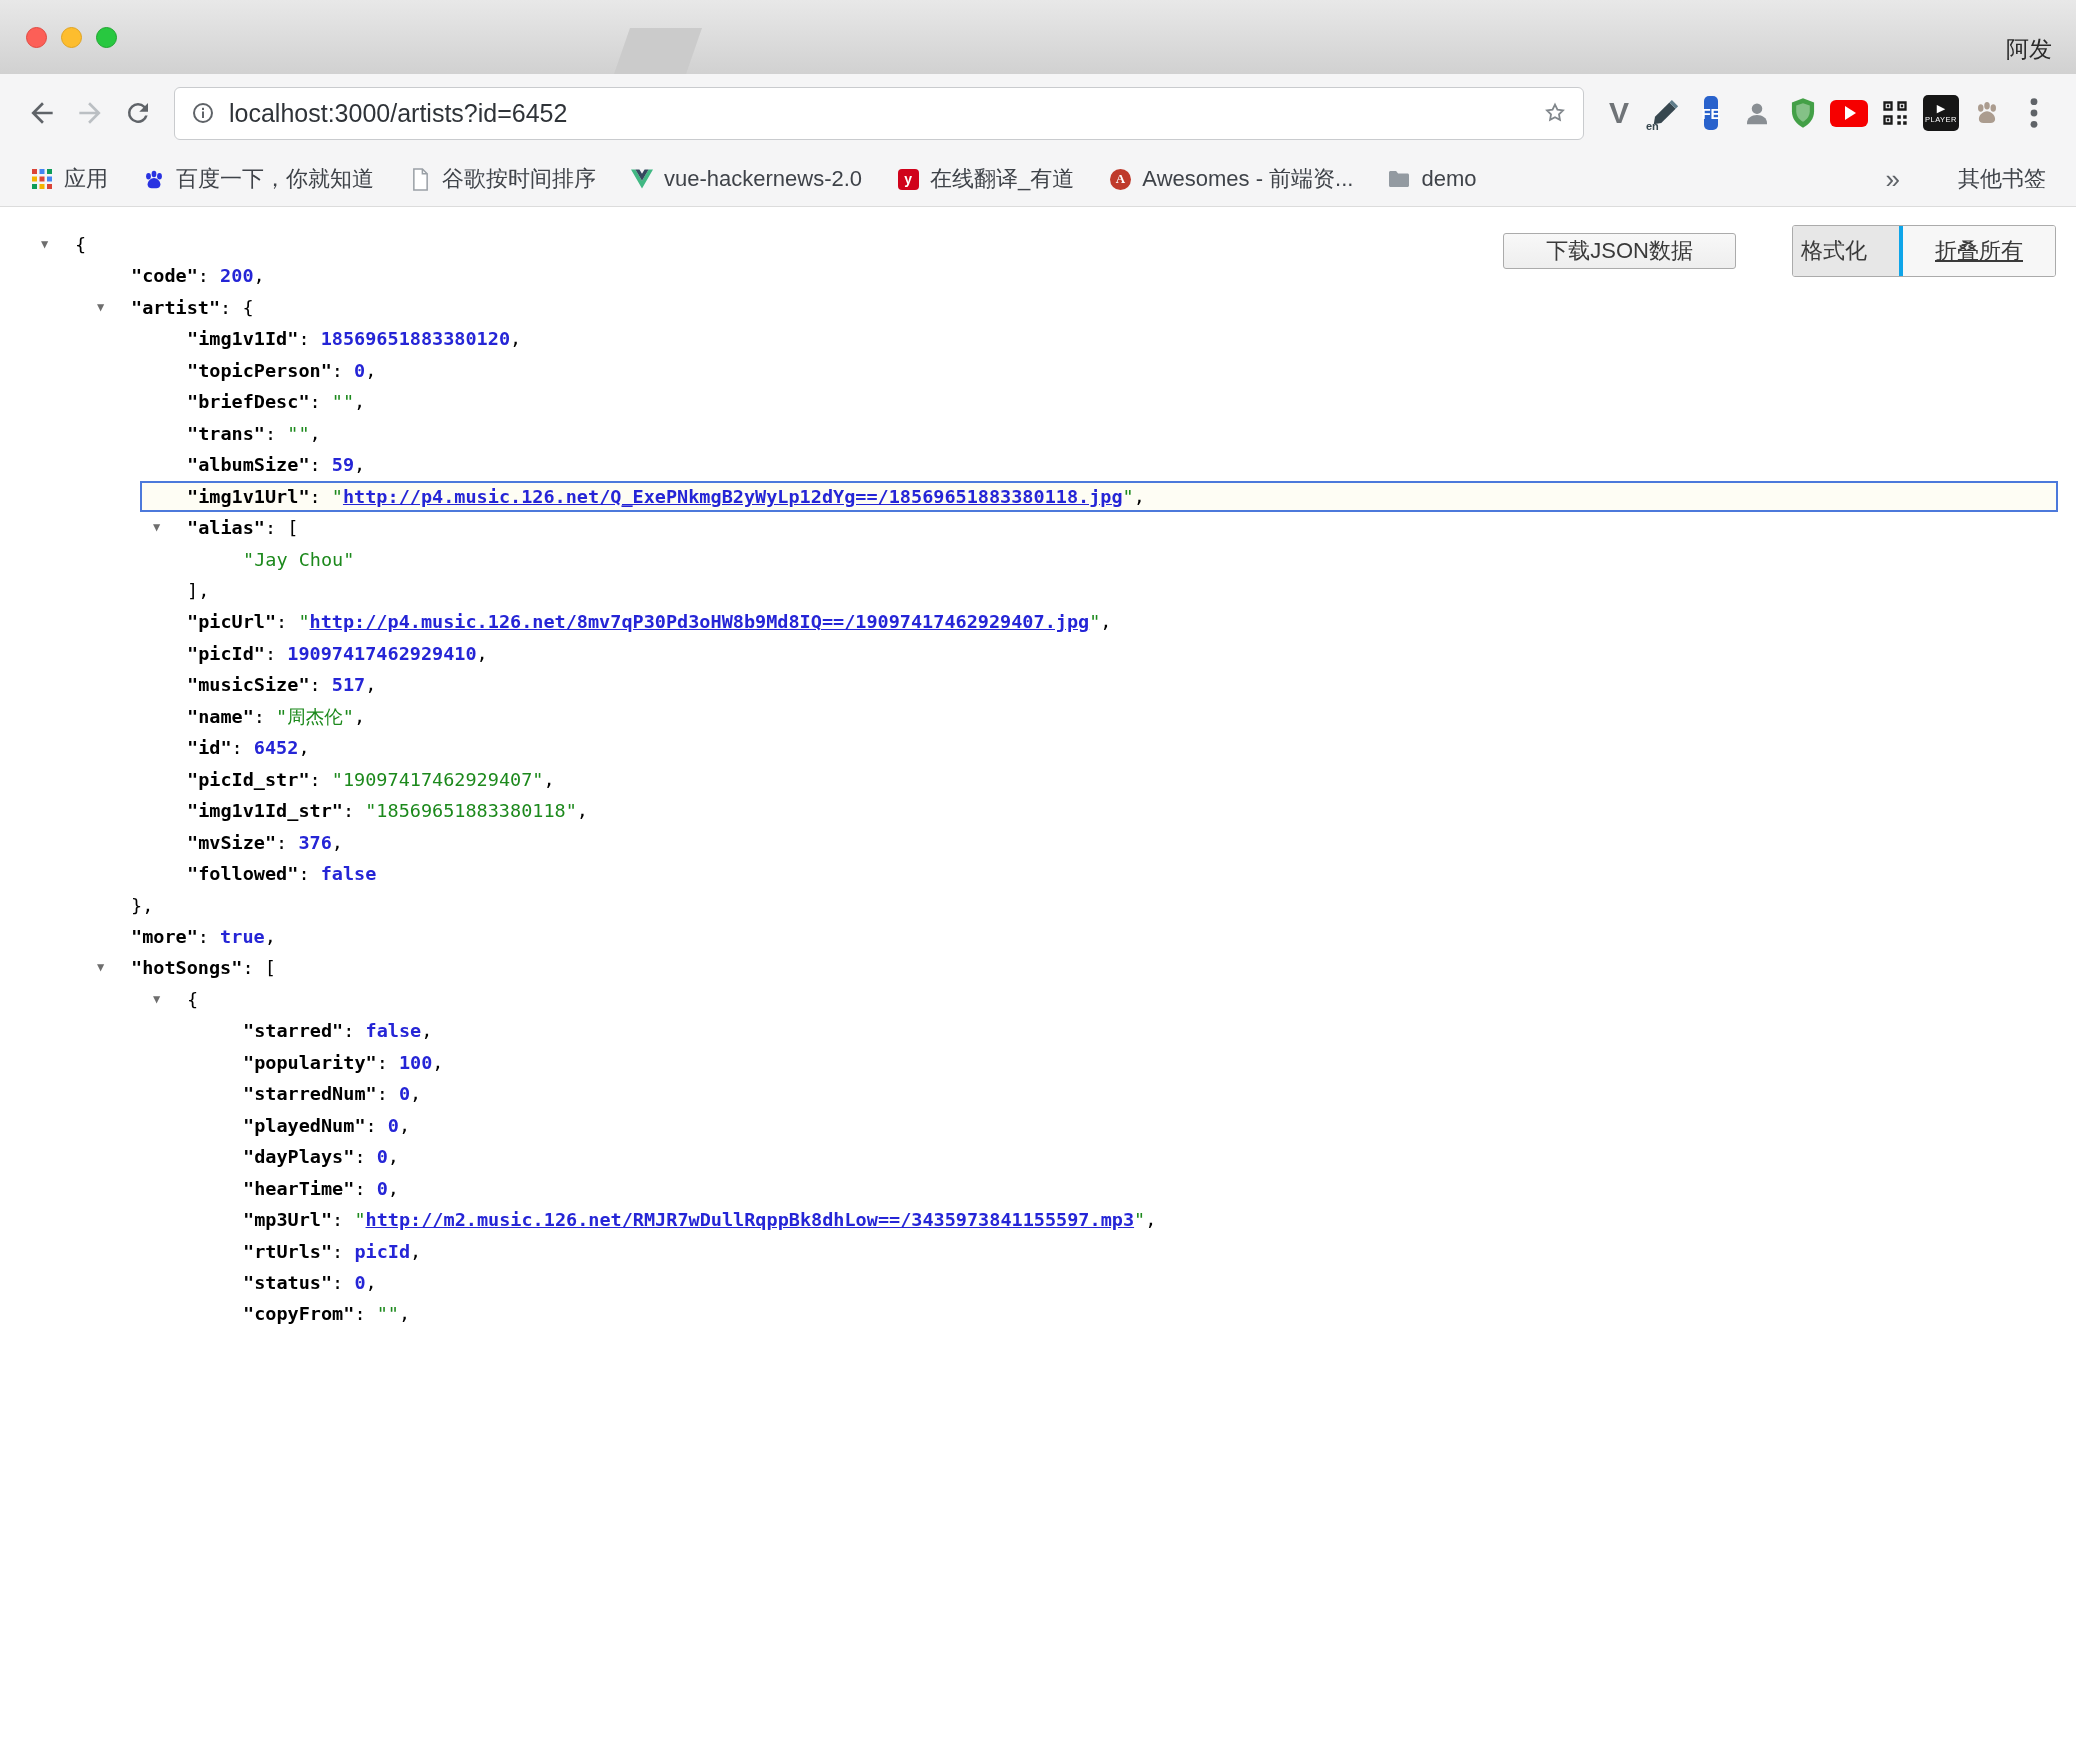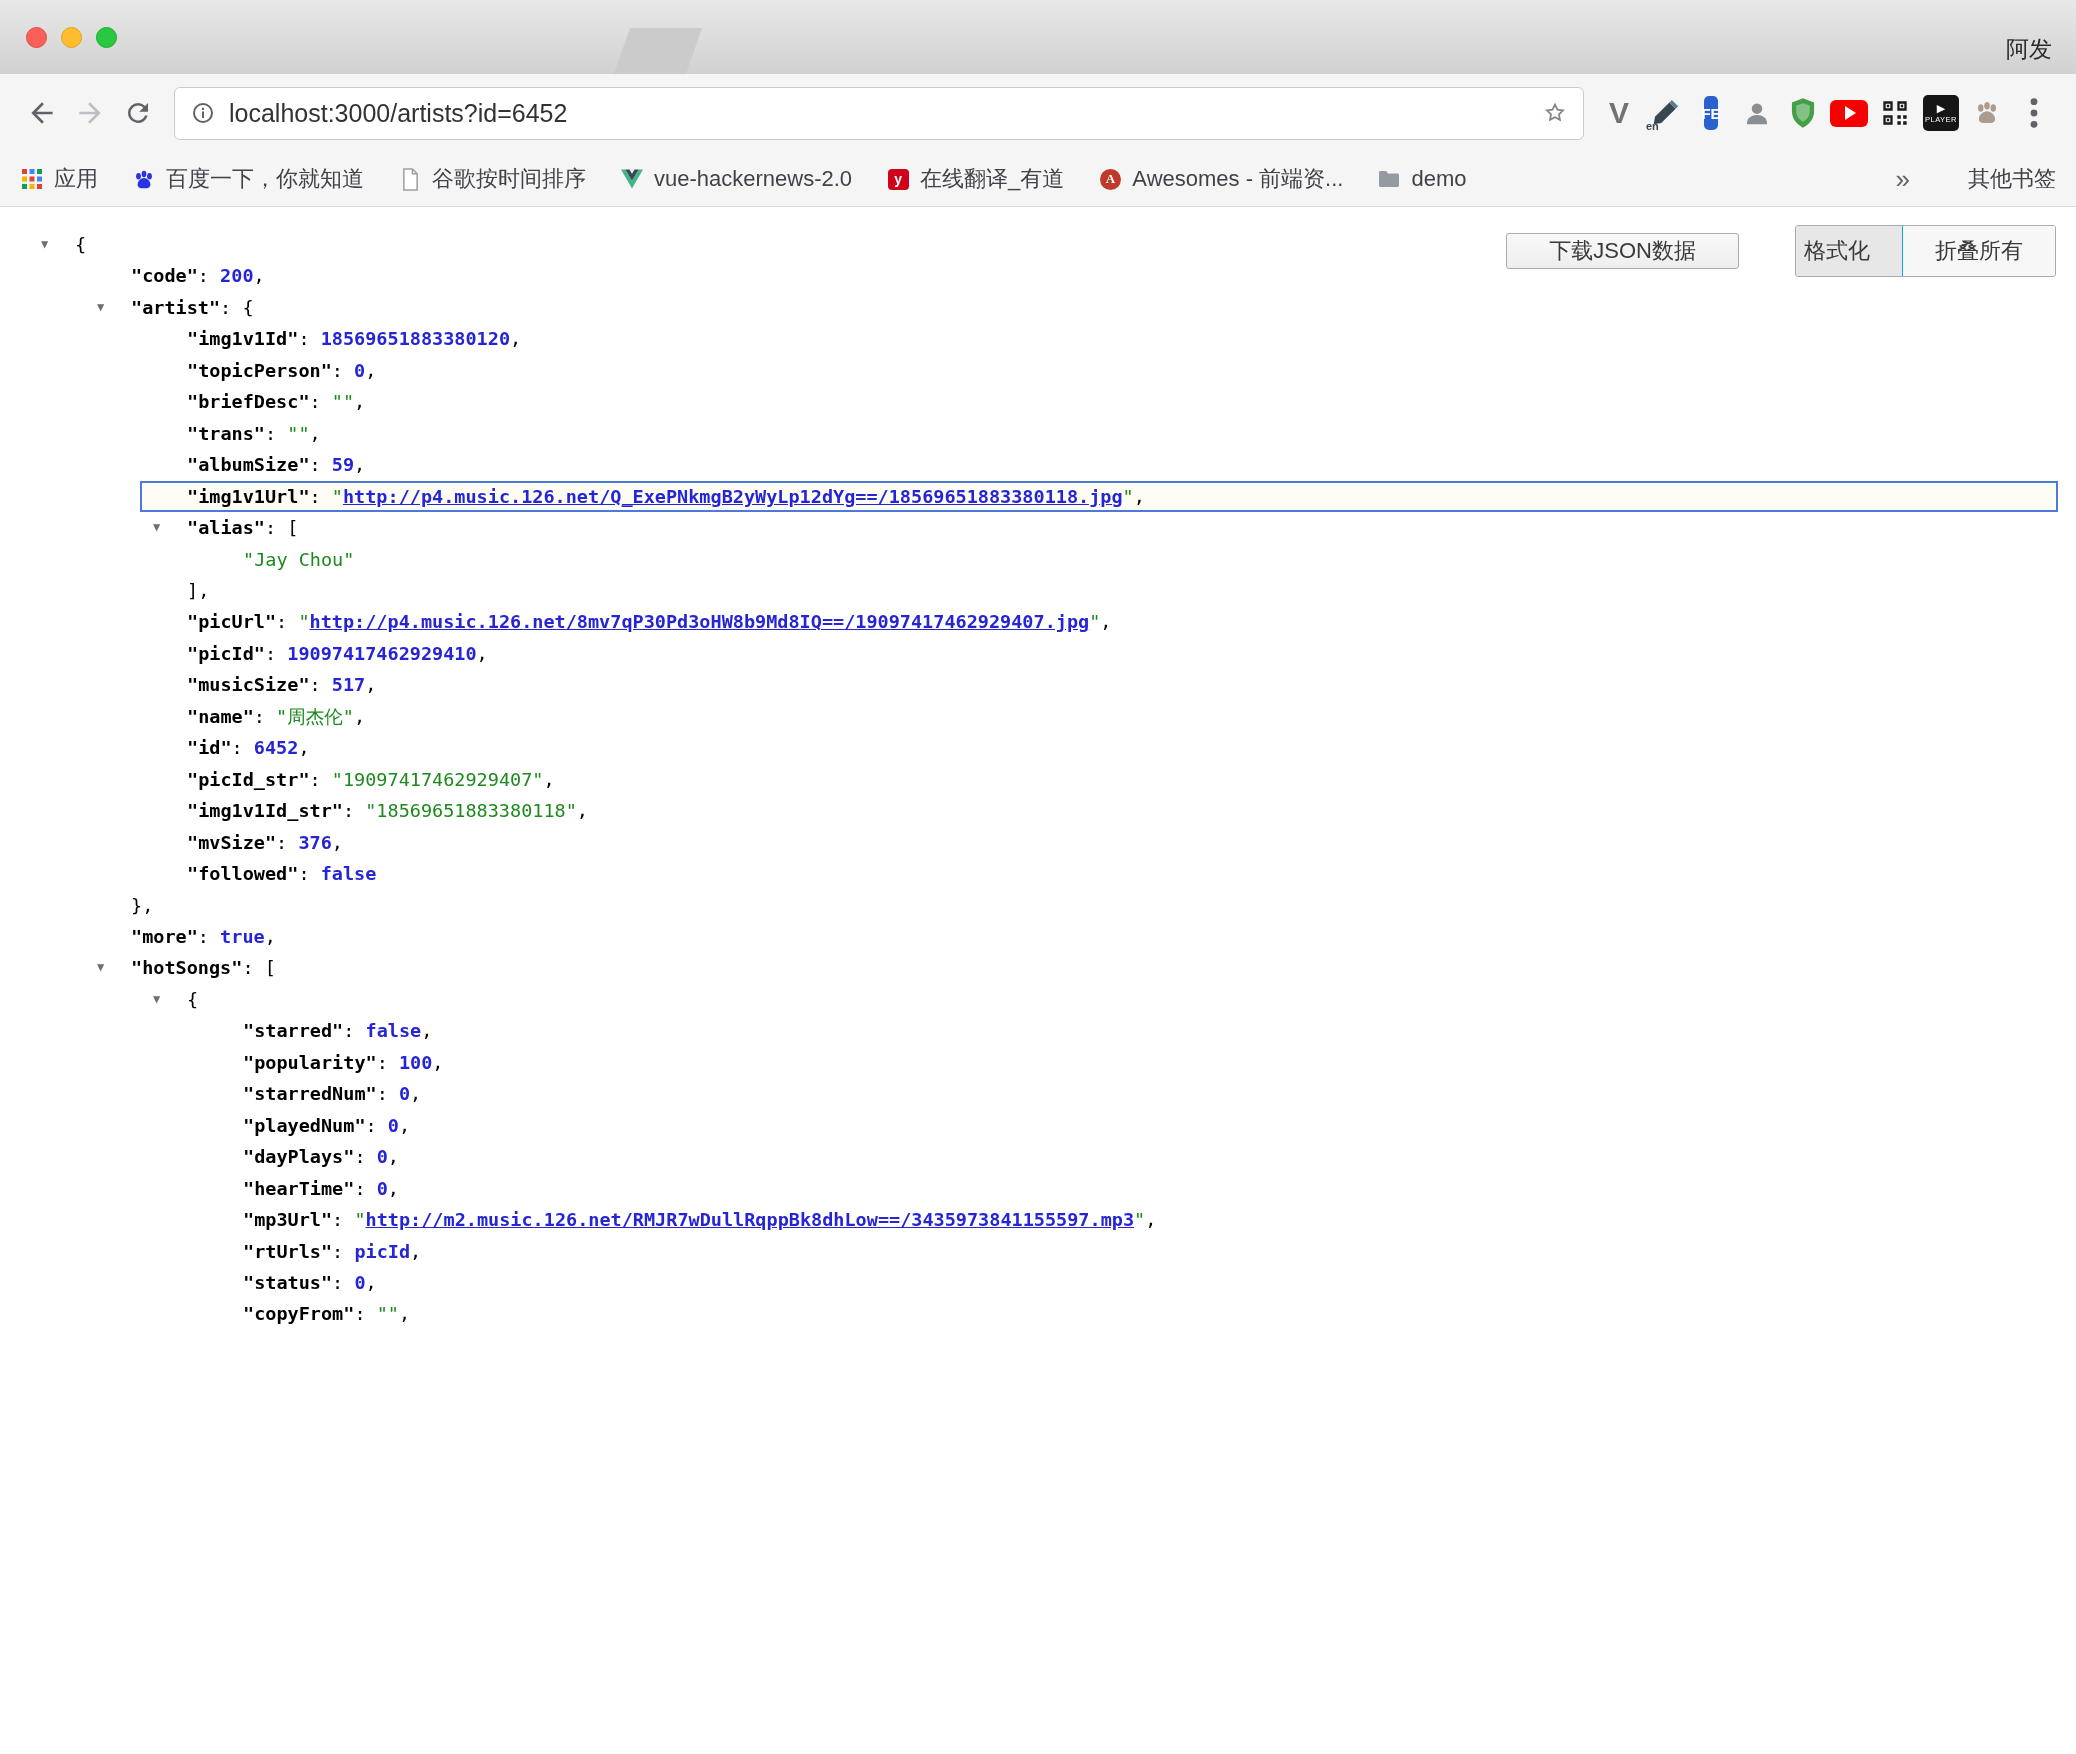--- a/index.html
+++ b/index.html
@@ -36,41 +36,41 @@
   .ico-yt { width:38px; height:27px; background:#F60000; border-radius:6px; display:flex; align-items:center; justify-content:center; }
   .ico-yt::after { content:""; border-left:11px solid #fff; border-top:7px solid transparent; border-bottom:7px solid transparent; margin-left:3px; }
   .ico-player { width:36px; height:36px; background:#161616; border-radius:5px; display:flex; flex-direction:column;
     align-items:center; justify-content:center; gap:2px; }
   .ico-player b { color:#fff; font-size:11px; line-height:1; }
   .ico-player i { color:#fff; font-style:normal; font-size:7.5px; letter-spacing:.5px; line-height:1; }
   .pen-en { position:absolute; left:4px; bottom:4px; font-size:11px; font-weight:bold; color:#37474F; font-style:normal; }
 
   
   .bookmarks { height:55px; background:#F5F5F6; border-bottom:1px solid #DCDCDC; display:flex;
-    align-items:center; padding:0 20px; font-size:22px; color:#3F4349; }
+    align-items:center; padding:0 30px; font-size:22px; color:#3F4349; }
   .bm-list { display:flex; align-items:center; min-width:0; }
   .bm { display:flex; align-items:center; gap:10px; margin-right:34px; white-space:nowrap; }
   .bm-ico { display:flex; align-items:center; justify-content:center; width:24px; height:24px; flex:none; }
   .ico-youdao { width:21px; height:21px; background:#D0021B; border-radius:4px; color:#fff; font-weight:bold;
     font-size:14px; display:flex; align-items:center; justify-content:center; }
   .ico-awesomes { width:21px; height:21px; background:#BF3A2B; border-radius:50%; color:#fff; font-weight:bold;
     font-size:13px; font-family:"Liberation Serif",serif; display:flex; align-items:center; justify-content:center; }
   .bm-right { margin-left:auto; display:flex; align-items:center; gap:24px; }
   .chev { font-size:26px; color:#5F6368; }
 
   
   .page { position:relative; background:#fff; height:calc(1754px - 74px - 78px - 55px); }
   .controls { position:absolute; top:18px; right:20px; display:flex; align-items:center; }
   .btn-download { height:36px; padding:0 42px; background:linear-gradient(#F8F8F8,#EEEEEE);
     border:1px solid #ABABAB; border-radius:3px; font-size:22px; color:#3A3A3A; margin-right:56px;
     font-family:inherit; }
   .seg { display:flex; border:1px solid #ABABAB; border-radius:3px; overflow:hidden; height:52px; }
   .seg button { height:100%; padding:0 32px; font-size:22px; color:#3A3A3A; border:none; background:#F7F7F7; font-family:inherit; }
   .seg button.active { background:#E7E7E7;padding-left:8px; }
-  .seg button + button { border-left:1px solid #0ea5e9; }
+  .seg button + button { border-left:4px solid #0ea5e9;text-decoration:underline; }
 
   
   .json { padding-top:22px; font-family:"DejaVu Sans Mono","Liberation Mono",monospace;
     font-size:18.5px; line-height:31.45px; color:#000; }
   .line { position:relative; white-space:pre; }
   .tri { position:absolute; top:0; font-size:12px; color:#6E6E6E; line-height:31.45px; cursor:pointer; }
   .t-k  { color:var(--key,#000); font-weight:bold; }
   .t-kb { color:var(--key,#000); font-weight:bold; }
   .t-p  { color:var(--key,#000); }
   .t-n  { color:var(--number,#2525D6); font-weight:bold; }

